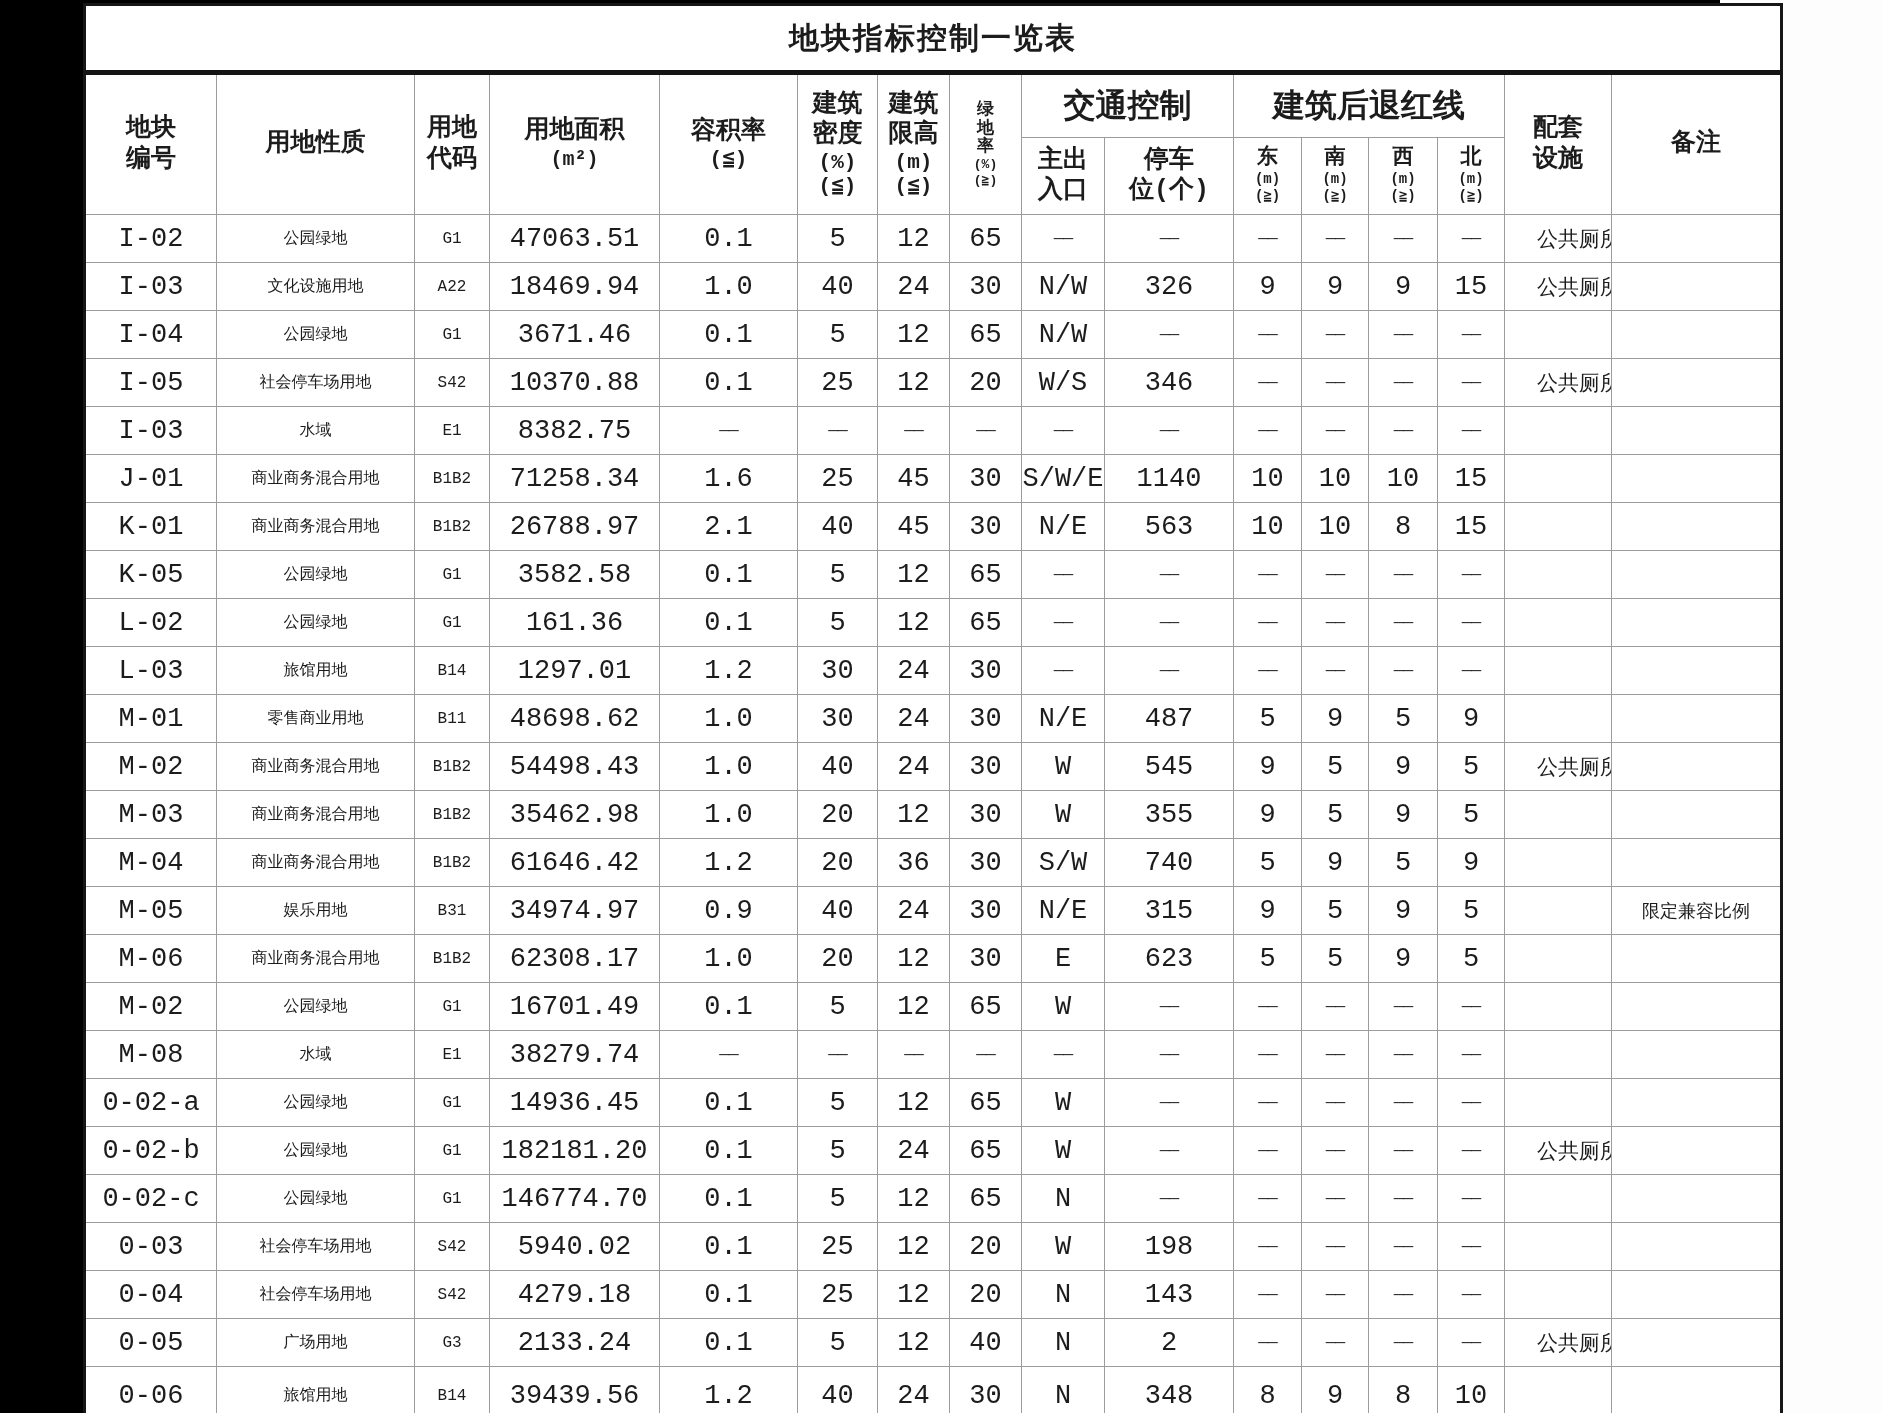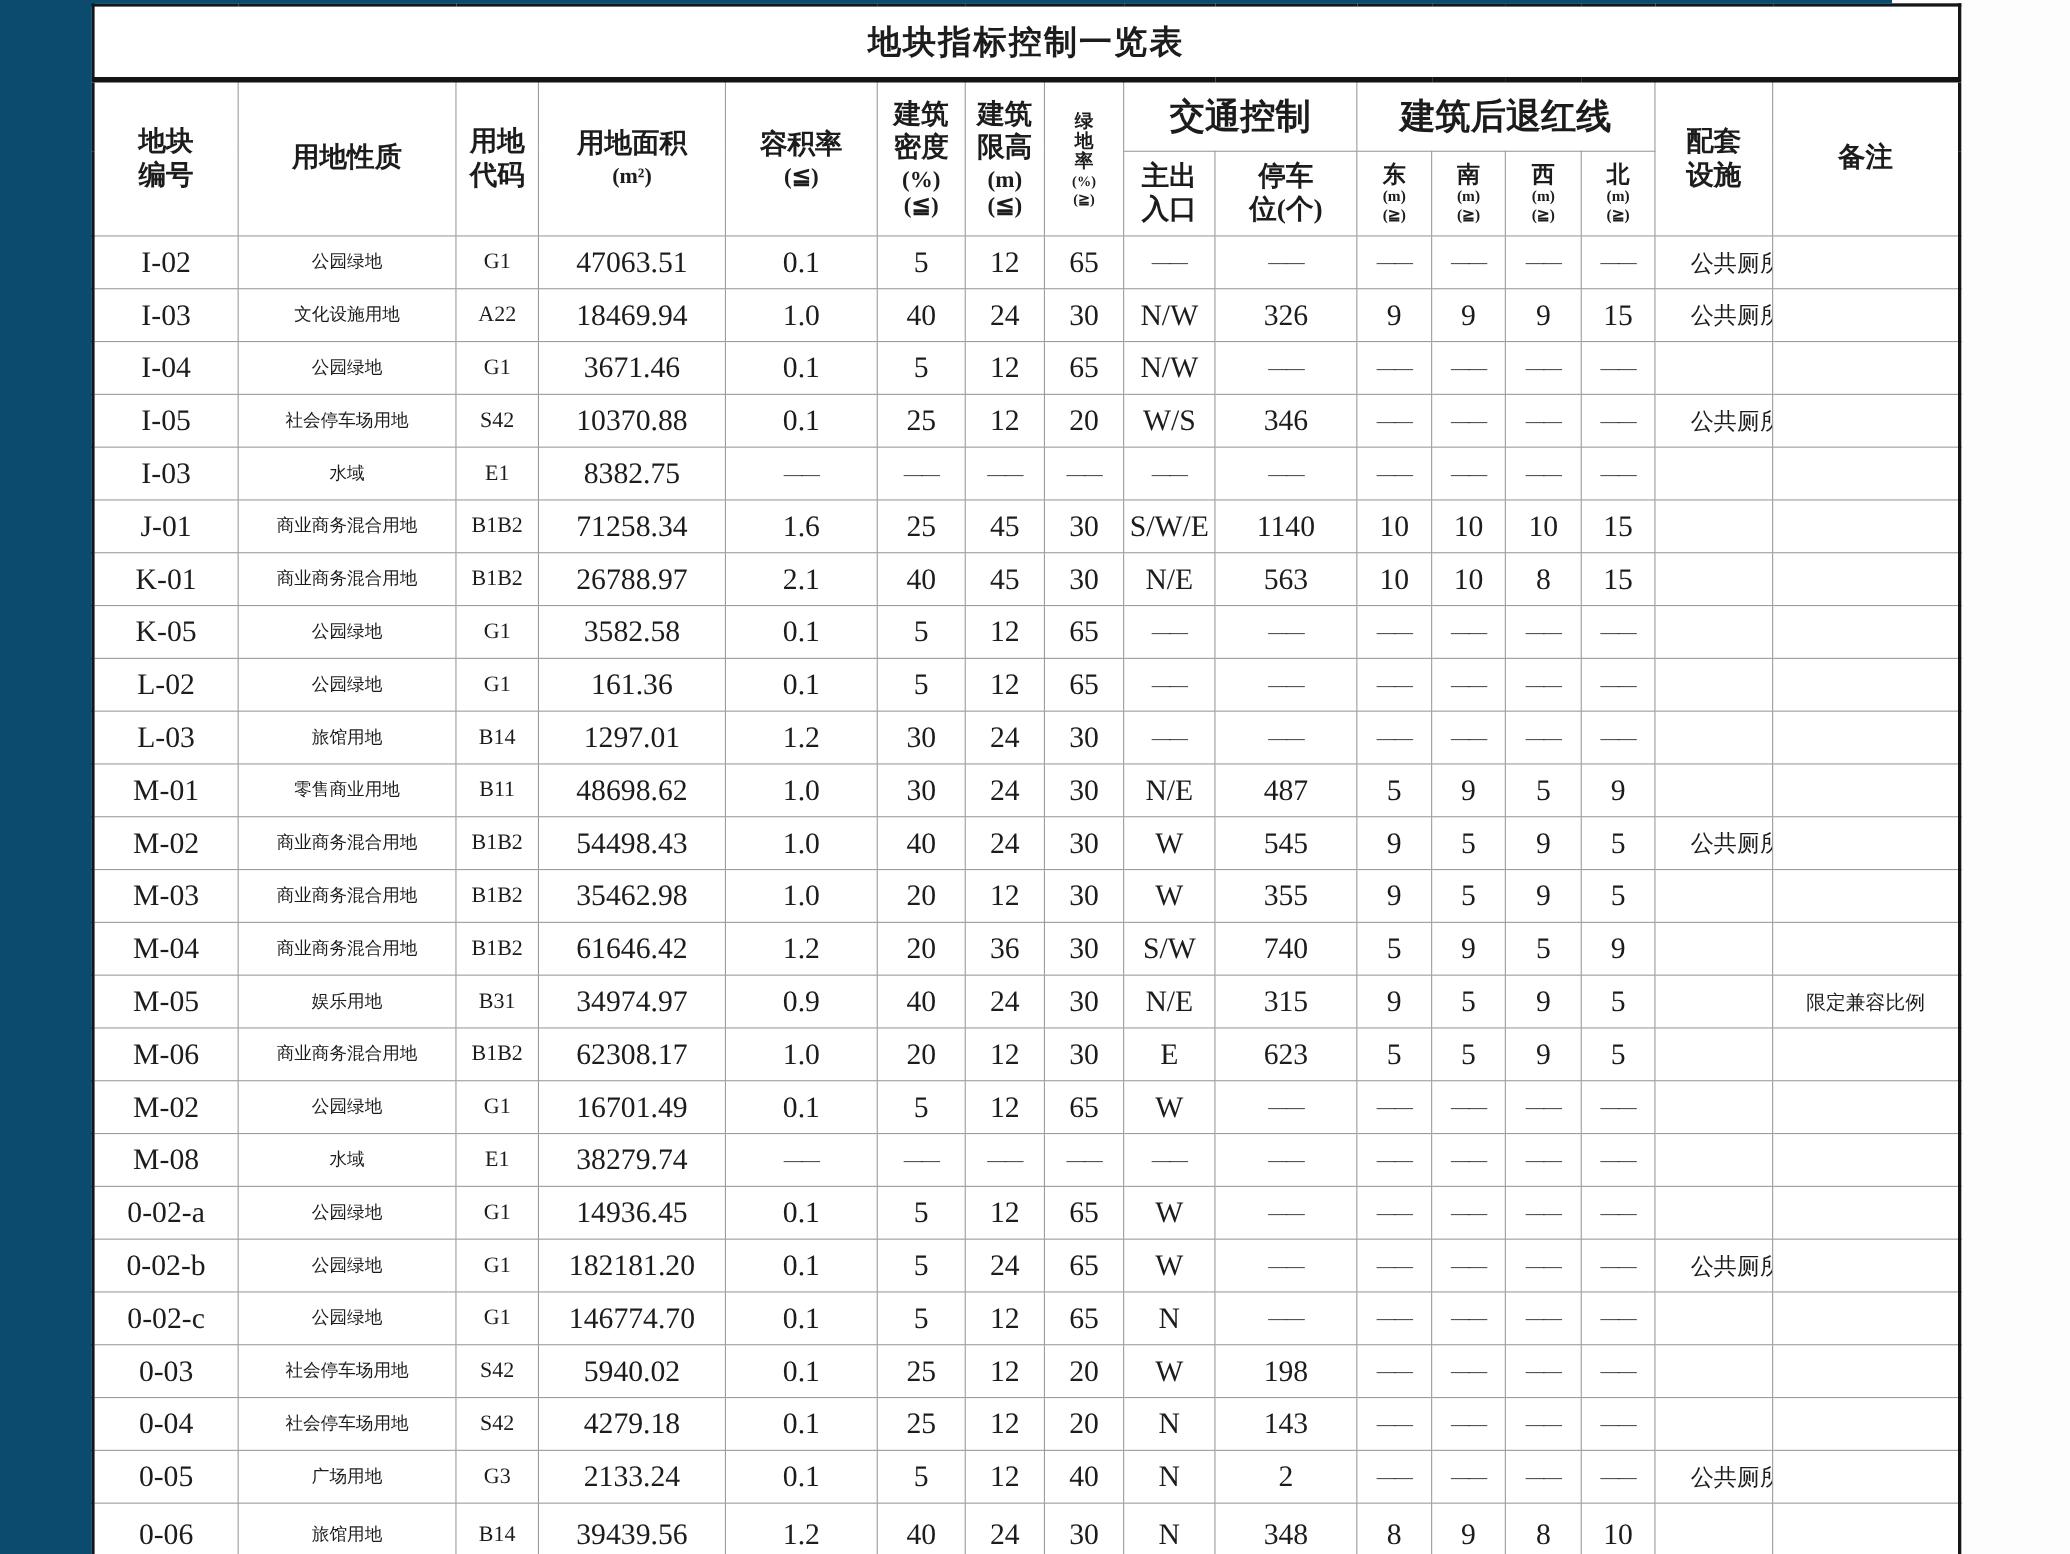--- a/index.html
+++ b/index.html
@@ -1,18 +1,18 @@
 <!DOCTYPE html>
 <html><head>
 <meta charset="utf-8">
 <style>
   html,body{margin:0;padding:0;background:#fdfdfd;}
   .page{
-    width:1720px;height:1413px;position:relative;background:#0c4a6e;
-    font-family:Liberation Serif, serif;color:#1c1c1c;
+    width:1720px;height:1413px;position:relative;background:#000000;
+    font-family:Liberation Mono, monospace;color:#1c1c1c;
   }
   .sheet{position:absolute;left:83px;top:3px;width:1697px;}
   table{border-collapse:collapse;table-layout:fixed;width:100%;background:#fff;
         border:3px solid #161616;}
   th,td{border:1px solid #9c9c9c;text-align:center;vertical-align:middle;
         padding:0;overflow:hidden;white-space:nowrap;}
   
   .title{border:0;border-bottom:5px solid #141414;height:64px;
          font-size:30px;font-weight:bold;letter-spacing:2px;}
   
@@ -23,21 +23,21 @@
   .hs2{font-size:21px;line-height:1.15;white-space:pre-line;}
   .hg{font-size:17px;line-height:1.1;white-space:pre-line;}
   .hgs{font-size:13px;line-height:1.2;white-space:pre-line;}
   .group{font-size:32px;}
   .hd{font-size:21px;line-height:1.15;}
   .hds{font-size:14px;line-height:1.25;}
   
   tbody td{height:47px;font-size:27px;}
   tbody tr:last-child td{height:57px;}
   td.col-1{font-size:16px;}
-  td.col-2{font-size:20px;}
+  td.col-2{font-size:16px;}
   td.col-14{font-size:21px;padding-left:32px;}
   td.col-15{font-size:18px;}
   td.dash{font-size:17px;letter-spacing:-1px;color:#2e2e2e;}
 </style>
 </head>
 <body>
 
 <div class="page">
   <div class="sheet">
     <table>

